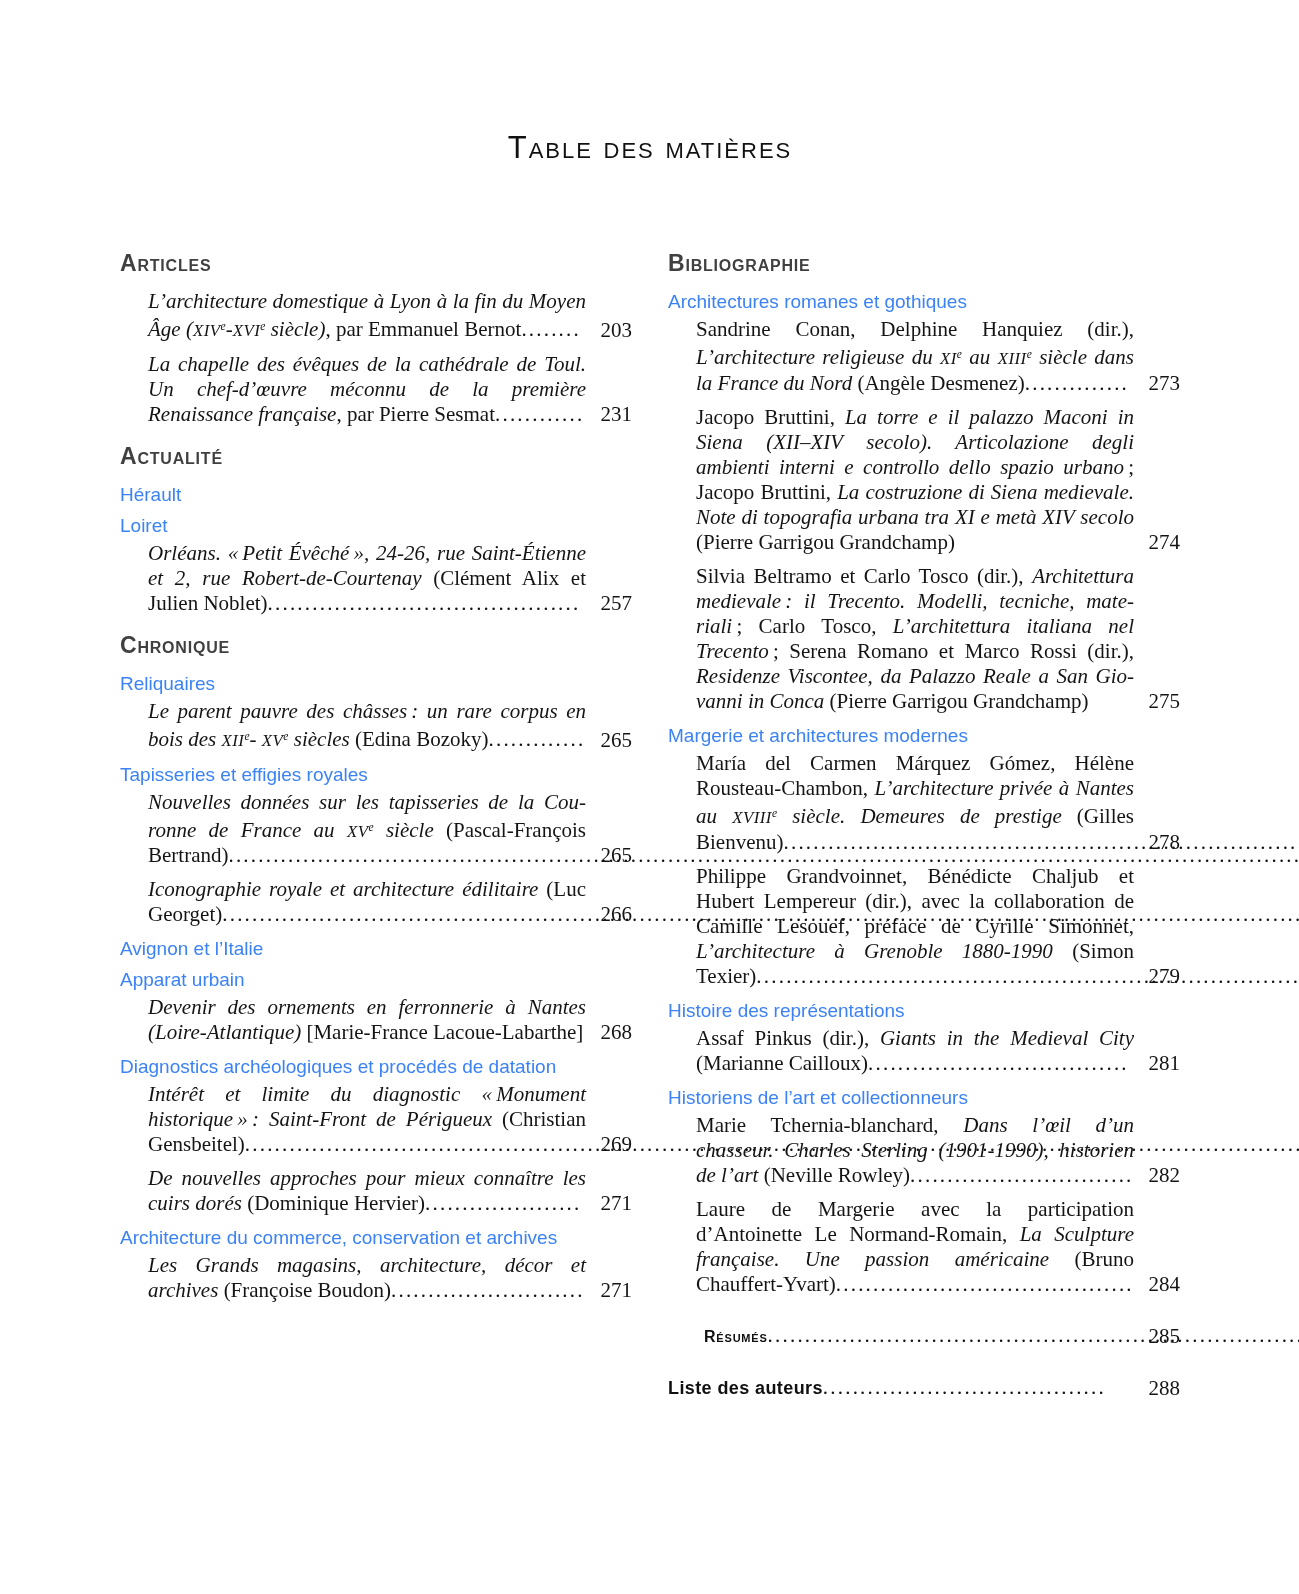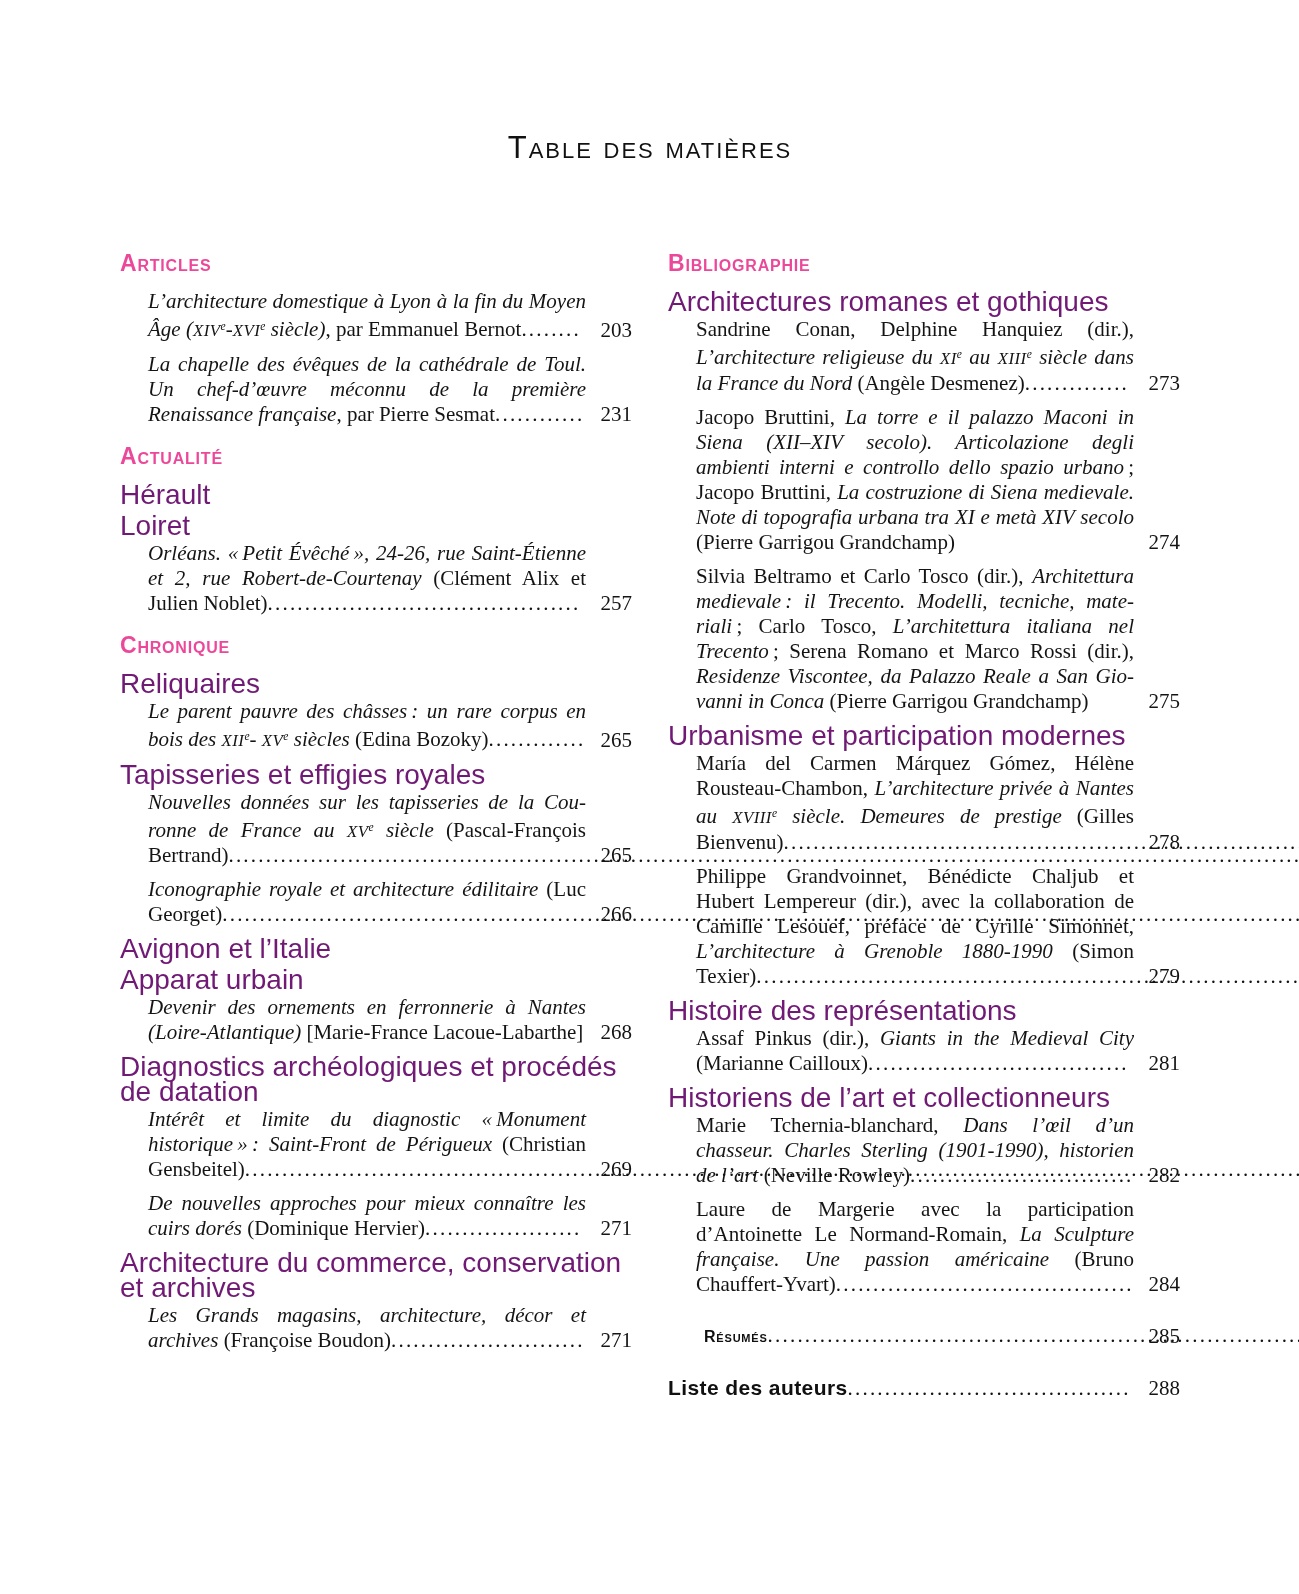--- a/index.html
+++ b/index.html
@@ -17,28 +17,28 @@
     font-variant:small-caps; letter-spacing:2px;
     text-align:center; margin:0 0 84px 0; color:#111;
   }
   .columns { display:flex; gap:36px; align-items:flex-start; }
   .col { flex:1 1 0; min-width:0; }
 
   .section-heading {
     font-family:"Liberation Sans", sans-serif;
     font-weight:700; font-size:23px; line-height:27px;
     font-variant:small-caps; letter-spacing:.8px;
-    margin:16px 0 12px 0; color:#ec4899;
+    margin:16px 0 12px 0; color:#404040;
   }
   .col .section-heading:first-child { margin-top:0; }
 
   .subhead {
     font-family:"Liberation Sans", sans-serif;
-    font-weight:400; font-size:28px; line-height:25px;
-    margin:6px 0 3px 0; color:#701a75;
+    font-weight:400; font-size:19px; line-height:25px;
+    margin:6px 0 3px 0; color:#3b82f6;
   }
 
   .entry, .pageline { position:relative; }
   .entry {
     font-size:21px; line-height:25px;
     margin:0 0 9px 28px;
   }
   .etxt {
     display:block; width:calc(100% - 46px);
     text-align:justify;
@@ -53,21 +53,21 @@
 
   
   .r-i { font-style:italic; }
   .r-k { font-size:80%; letter-spacing:.5px; }
   .r-p { font-size:55%; vertical-align:.5em; letter-spacing:0; }
   .subhead .r-k { font-size:76%; }
 
   .pageline { font-size:21px; line-height:25px; margin:26px 0 10px 0; }
   .pageline .etxt > .lbl {
     font-family:"Liberation Sans", sans-serif;
-    font-weight:700; font-size:21px; color:#101010;
+    font-weight:700; font-size:18px; color:#101010;
     letter-spacing:.4px;
   }
   .pageline.sc .etxt > .lbl { font-variant:small-caps; font-size:16px; letter-spacing:.8px;margin-left:36px; }
 </style>
 </head>
 <body>
 
 <div class="page">
   <h1 class="doc-title">Table des matières</h1>
   <div class="columns">
@@ -132,21 +132,21 @@
           <span class="epage">273</span>
         </div>
         <div class="entry">
           <span class="etxt"><span>Jacopo Bruttini, </span><span class="r-i">La torre e il palazzo Maconi in Siena (XII–XIV secolo). Articolazione degli ambienti interni e controllo dello spazio urbano</span><span> ; Jacopo Bruttini, </span><span class="r-i">La costruzione di Siena medievale. Note di topografia urbana tra XI e metà XIV secolo</span><span> (Pierre Garrigou Grandchamp)</span></span>
           <span class="epage">274</span>
         </div>
         <div class="entry">
           <span class="etxt"><span>Silvia Beltramo et Carlo Tosco (dir.), </span><span class="r-i">Architettura medievale : il Trecento. Modelli, tecniche, mate­riali</span><span> ; Carlo Tosco, </span><span class="r-i">L’architettura italiana nel Trecento</span><span> ; Serena Romano et Marco Rossi (dir.), </span><span class="r-i">Residenze Viscontee, da Palazzo Reale a San Gio­vanni in Conca</span><span> (Pierre Garrigou Grandchamp)</span></span>
           <span class="epage">275</span>
         </div>
-        <div class="subhead"><span>Urbanisme et participation modernes</span></div>
+        <div class="subhead"><span>Margerie et architectures modernes</span></div>
         <div class="entry">
           <span class="etxt"><span>María del Carmen Márquez Gómez, Hélène Rousteau-Chambon, </span><span class="r-i">L’architecture privée à Nantes au </span><span class="r-i r-k">XVIII</span><span class="r-i r-k r-p">e</span><span class="r-i"> siècle. Demeures de prestige</span><span> (Gilles Bienvenu)</span><span class="leader">............................................................................................................................................................................................................................................................................................................</span></span>
           <span class="epage">278</span>
         </div>
         <div class="entry">
           <span class="etxt"><span>Philippe Grandvoinnet, Bénédicte Chaljub et Hubert Lempereur (dir.), avec la collaboration de Camille Lesouef, préface de Cyrille Simonnet, </span><span class="r-i">L’architecture à Grenoble 1880-1990</span><span> (Simon Texier)</span><span class="leader">............................................................................................................................................................................................................................................................................................................</span></span>
           <span class="epage">279</span>
         </div>
         <div class="subhead"><span>Histoire des représentations</span></div>
         <div class="entry">

